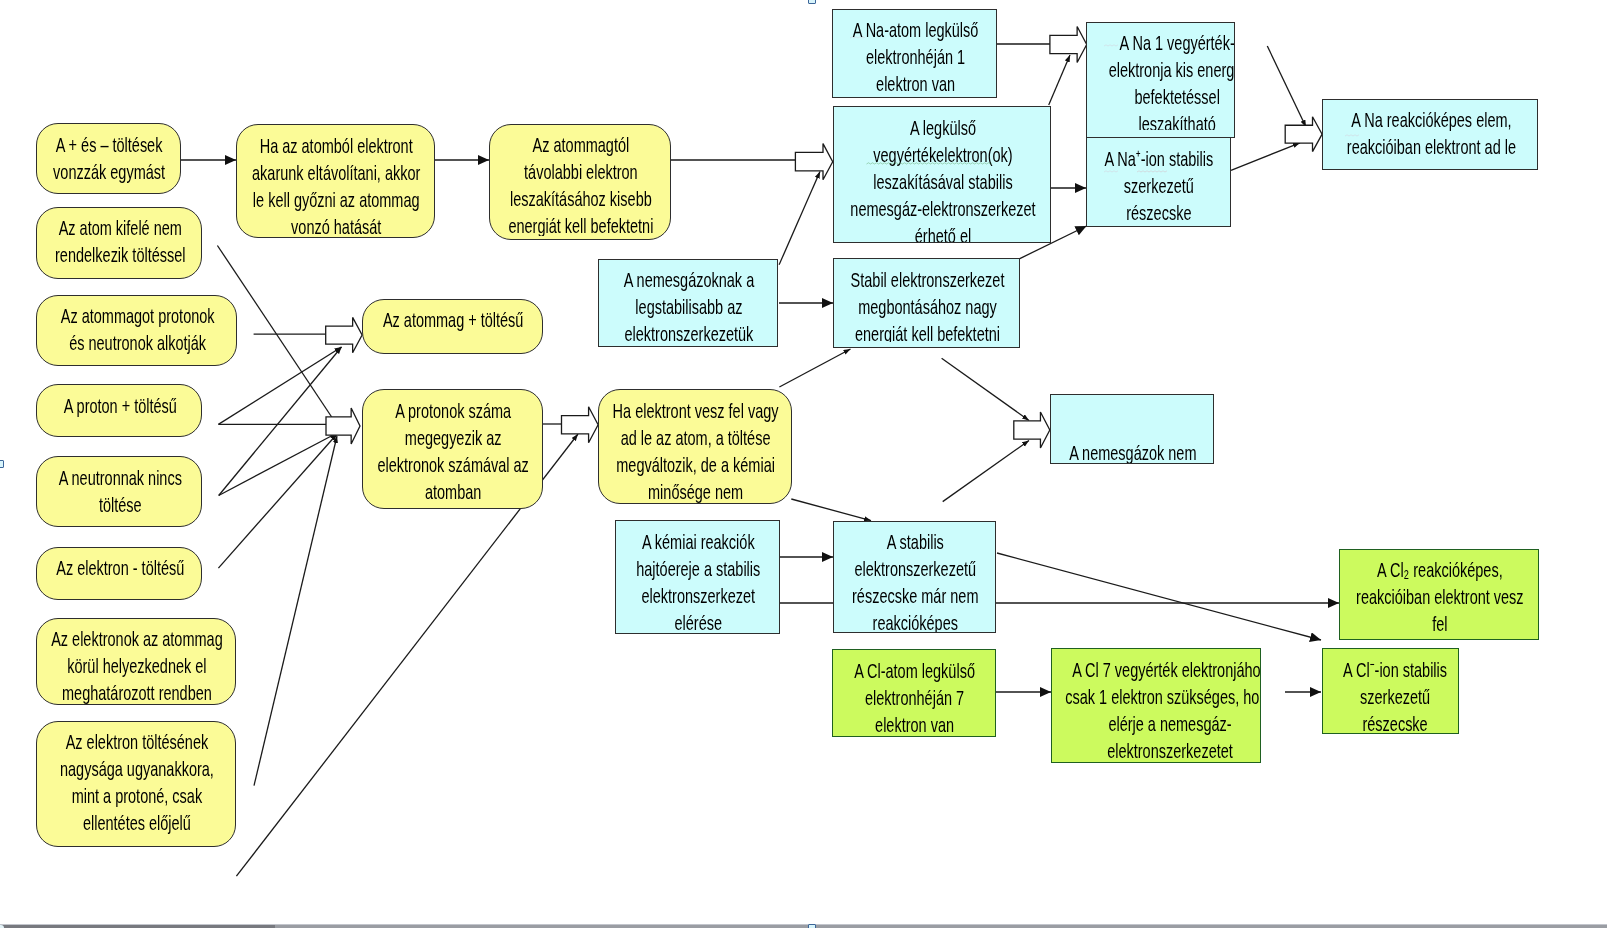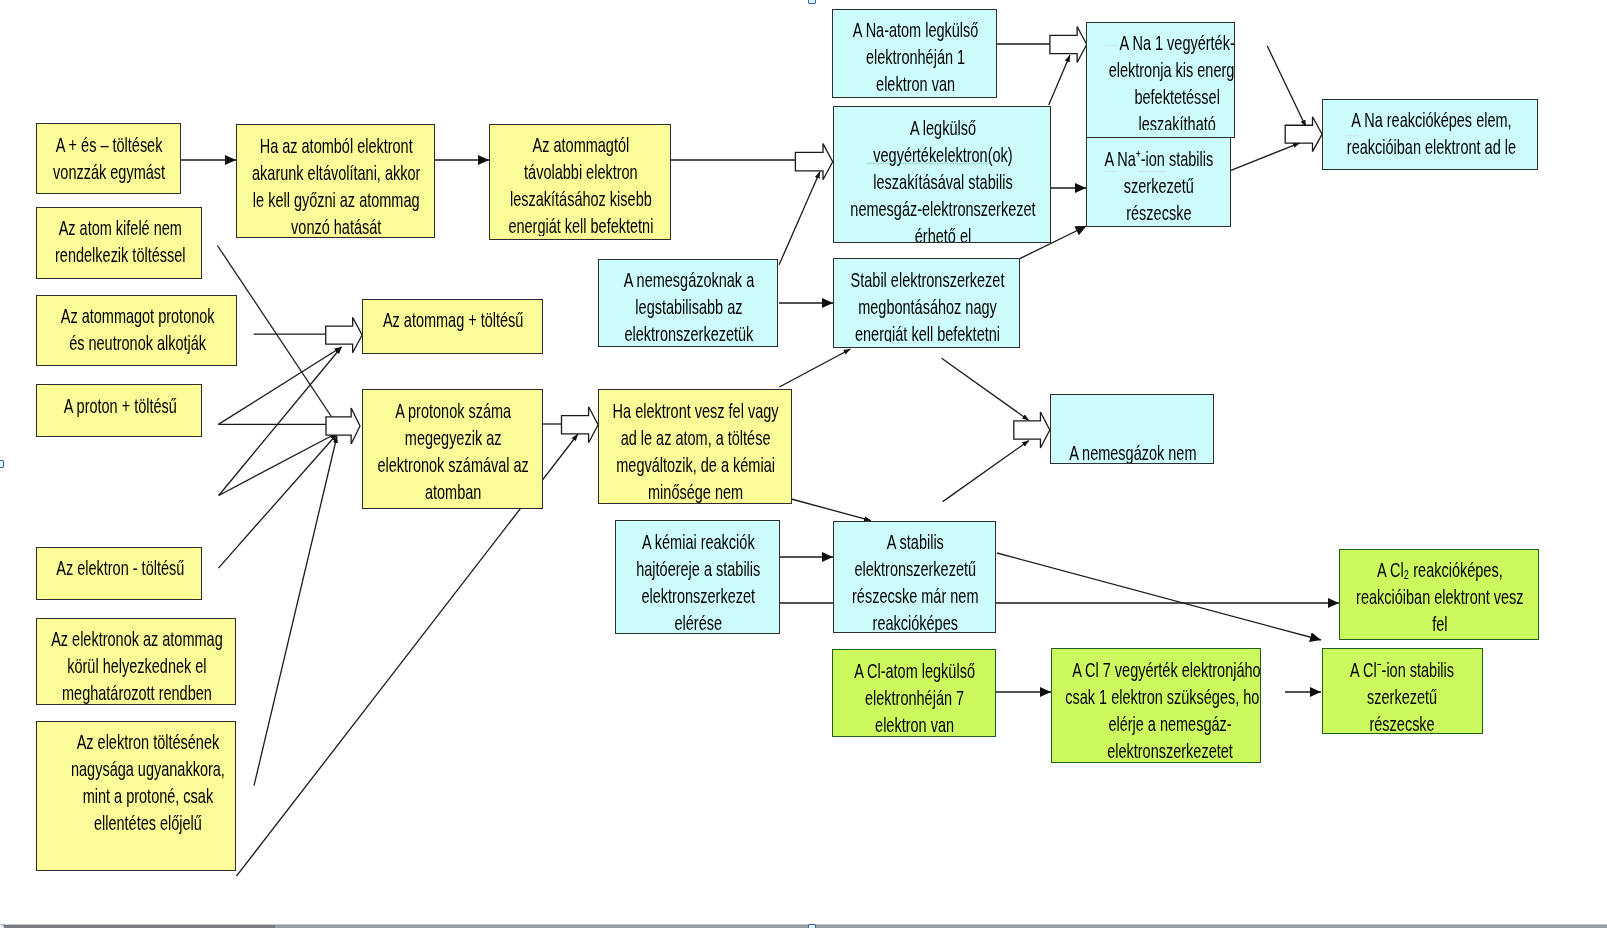--- a/index.html
+++ b/index.html
@@ -2,21 +2,21 @@
 <html><head>
 <meta charset="utf-8">
 <title>flowchart</title>
 <style>
   html,body{margin:0;padding:0;background:#ffffff;}
   body{width:1607px;height:928px;overflow:hidden;font-family:"Liberation Sans",sans-serif;}
   #canvas{position:relative;width:1607px;height:928px;background:#fff;}
   .node{position:absolute;box-sizing:border-box;border:1.7px solid #2e2e2e;display:flex;align-items:flex-start;justify-content:center;overflow:hidden;}
   .node .clip{overflow:hidden;display:block;margin-top:6.7px;}
   .node .txt{display:block;text-align:center;color:#000;font-size:21px;line-height:27px;transform:scaleX(0.69);white-space:pre;}
-  .fill-yellow{background:#fbfb97;}
+  .fill-yellow{background:#fbfb97;border-radius:22px;}
   .fill-cyan{background:#ccfcfc;}
   .fill-green{background:#ccfa5e;border-color:#1f6020;}
   svg#wires{position:absolute;left:0;top:0;width:1607px;height:928px;}
   svg#marks{position:absolute;left:0;top:0;width:1607px;height:928px;z-index:3;pointer-events:none;}
   .handle{position:absolute;z-index:5;width:8px;height:8px;box-sizing:border-box;border:1.6px solid #3c6699;background:#d8f4fb;border-radius:1px;}
   #hscroll{position:absolute;left:0;bottom:0;width:1607px;height:3.5px;background:#9a9da3;border-top:1.2px solid #c2c5cc;}
   #hthumb{position:absolute;left:0;bottom:0;height:3.5px;background:#77797f;}
   #hsbtn{position:absolute;left:0;bottom:0;width:4px;height:3.5px;background:#e4f4f9;border-top-right-radius:3px;}
 </style>
 </head>
@@ -111,33 +111,39 @@
     <span class="clip" style="height:54px;width:201px;">
         <span class="txt" style="width:291.304px;margin-left:-45.1522px;">Az atommagot protonok
 és neutronok alkotják</span>
       </span>
   </div>
   <div class="node fill-yellow" style="left:36px;top:384.3px;width:166px;height:52.3px;">
     <span class="clip" style="height:27px;width:166px;">
         <span class="txt" style="width:240.58px;margin-left:-37.2899px;">A proton + töltésű</span>
       </span>
   </div>
+  <div class="node fill-yellow" style="left:36px;top:456px;width:166px;height:71px;">
+    <span class="clip" style="height:54px;width:166px;">
+        <span class="txt" style="width:240.58px;margin-left:-37.2899px;">A neutronnak nincs
+töltése</span>
+      </span>
+  </div>
   <div class="node fill-yellow" style="left:36px;top:546.6px;width:166px;height:53.5px;">
     <span class="clip" style="height:27px;width:166px;">
         <span class="txt" style="width:240.58px;margin-left:-37.2899px;">Az elektron - töltésű</span>
       </span>
   </div>
   <div class="node fill-yellow" style="left:36px;top:617.7px;width:200px;height:87px;">
     <span class="clip" style="height:78.3px;width:200px;">
         <span class="txt" style="width:289.855px;margin-left:-44.9275px;">Az elektronok az atommag
 körül helyezkednek el
 meghatározott rendben</span>
       </span>
   </div>
-  <div class="node fill-yellow" style="left:36px;top:720.7px;width:200px;height:150px;padding-left:11px;">
+  <div class="node fill-yellow" style="left:36px;top:720.7px;width:200px;height:126px;">
     <span class="clip" style="height:108px;width:200px;">
         <span class="txt" style="width:289.855px;margin-left:-44.9275px;">Az elektron töltésének
 nagysága ugyanakkora,
 mint a protoné, csak
 ellentétes előjelű</span>
       </span>
   </div>
   <div class="node fill-yellow" style="left:362px;top:298.7px;width:181px;height:55.3px;">
     <span class="clip" style="height:27px;width:181px;">
         <span class="txt" style="width:262.319px;margin-left:-40.6594px;">Az atommag + töltésű</span>
@@ -247,21 +253,21 @@
 elektronszerkezetet</span>
       </span>
   </div>
   <div class="node fill-green" style="left:1339.1px;top:548.8px;width:199.9px;height:90.9px;">
     <span class="clip" style="height:81px;width:199.9px;">
         <span class="txt" style="width:289.71px;margin-left:-44.9051px;">A Cl₂ reakcióképes,
 reakcióiban elektront vesz
 fel</span>
       </span>
   </div>
-  <div class="node fill-green" style="left:1321.6px;top:648.3px;width:161px;height:86.2px;">
+  <div class="node fill-green" style="left:1321.6px;top:648.3px;width:137px;height:86.2px;">
     <span class="clip" style="height:77.5px;width:145px;">
         <span class="txt" style="width:210.145px;margin-left:-32.5725px;">A Cl⁻-ion stabilis
 szerkezetű
 részecske</span>
       </span>
   </div>
   <div id="hscroll">
     <div id="hthumb" style="width:275px;"></div>
     <div id="hsbtn"></div>
   </div>

